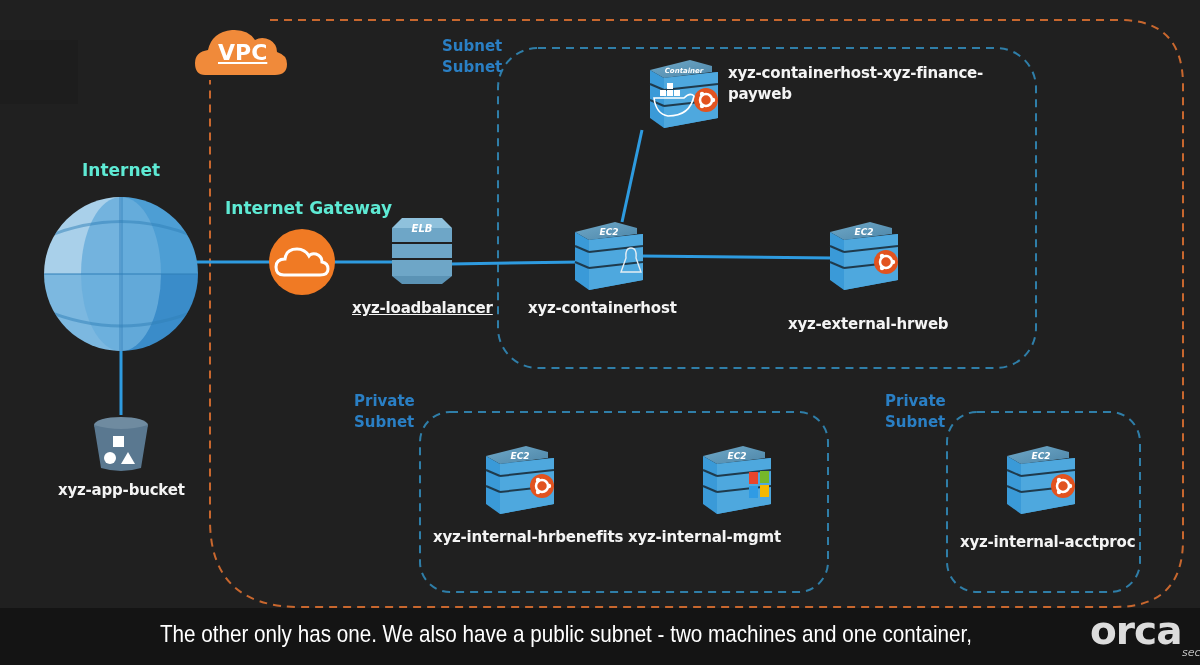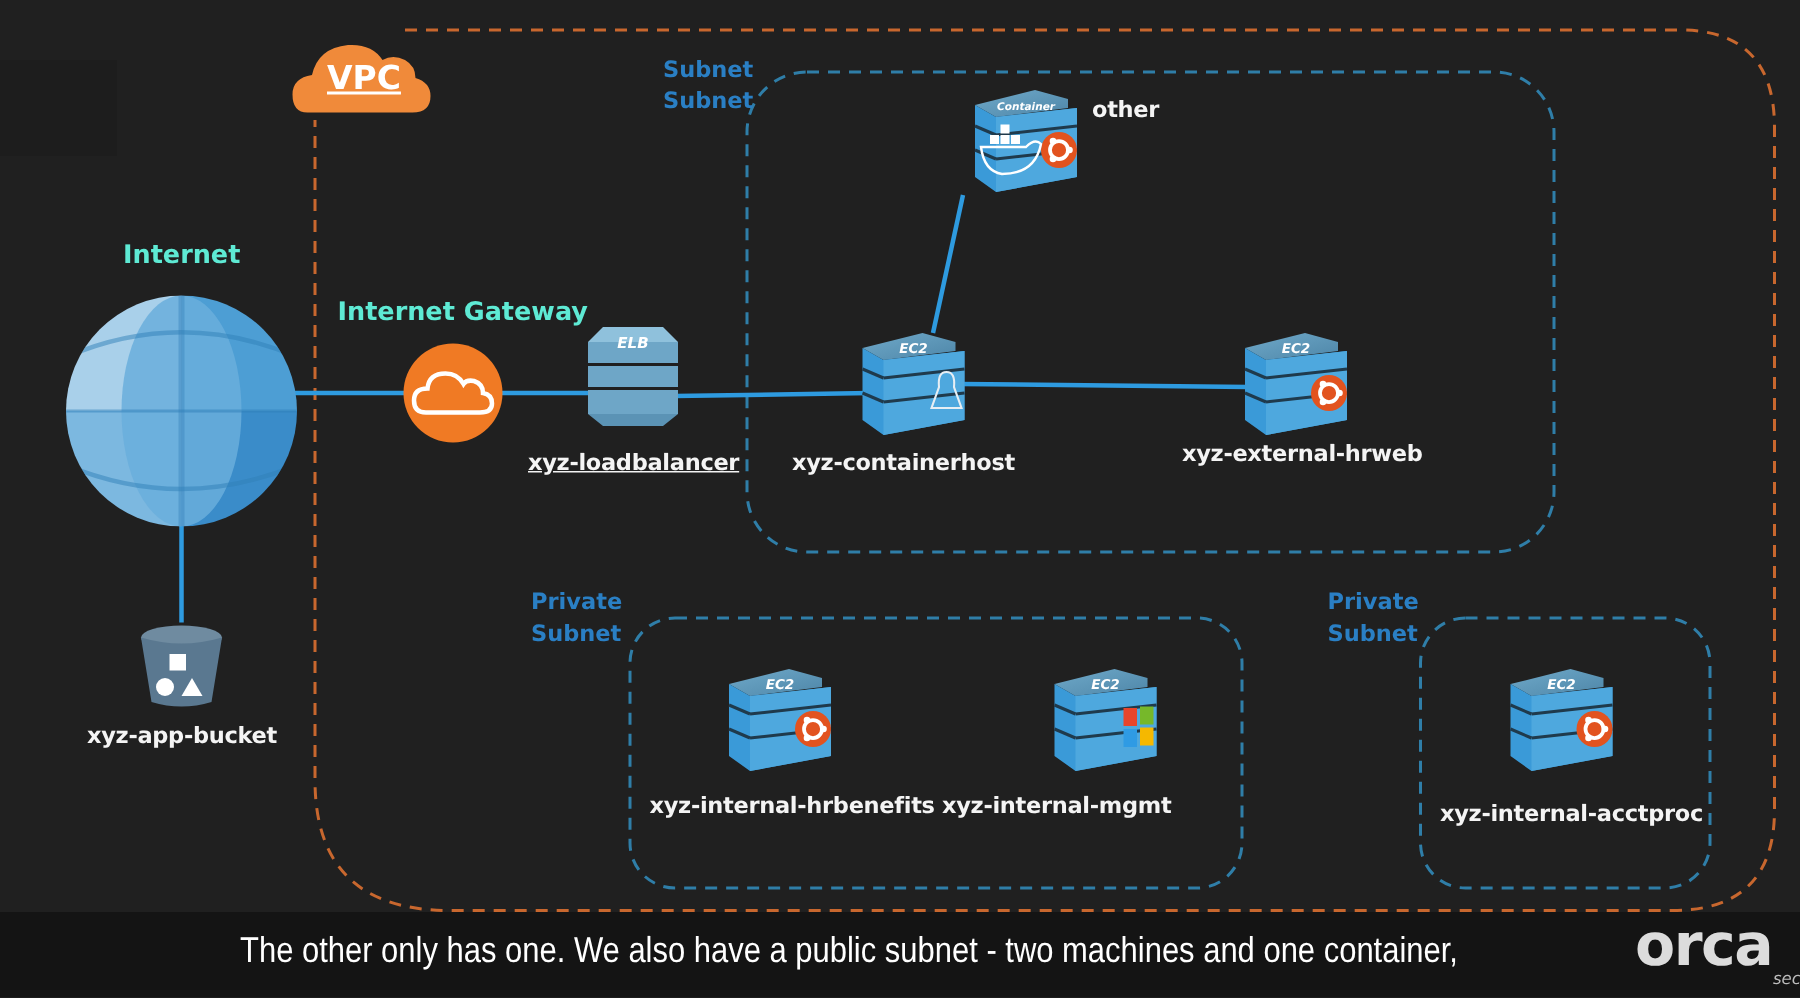--- a/index.html
+++ b/index.html
@@ -211,23 +211,24 @@
   <div>Subnet</div>
 </div>
 <div class="blbl" style="left:885px;top:391px;">
   <div>Private</div>
   <div>Subnet</div>
 </div>
 
 <div class="lbl" style="left:58px;top:481px;">xyz-app-bucket</div>
 <div class="lbl" style="left:352px;top:299px;text-decoration:underline;">xyz-loadbalancer</div>
 <div class="lbl" style="left:528px;top:299px;">xyz-containerhost</div>
-<div class="lbl" style="left:788px;top:293px;">xyz-external-hrweb</div>
+<div class="lbl" style="left:788px;top:315px;">xyz-external-hrweb</div>
 <div class="lbl" style="left:728px;top:63px;line-height:21px;">
-  <div>other</div>
+  <div>xyz-containerhost-xyz-finance-</div>
+  <div>payweb</div>
 </div>
 <div class="lbl" style="left:433px;top:528px;">xyz-internal-hrbenefits</div>
 <div class="lbl" style="left:628px;top:528px;">xyz-internal-mgmt</div>
 <div class="lbl" style="left:960px;top:533px;">xyz-internal-acctproc</div>
 
 <div class="caption-bar"></div>
 <div class="caption">The other only has one. We also have a public subnet - two machines and one container,</div>
 <div class="brand">
   <div class="brand-name">orca</div>
   <div class="brand-sub">security</div>

